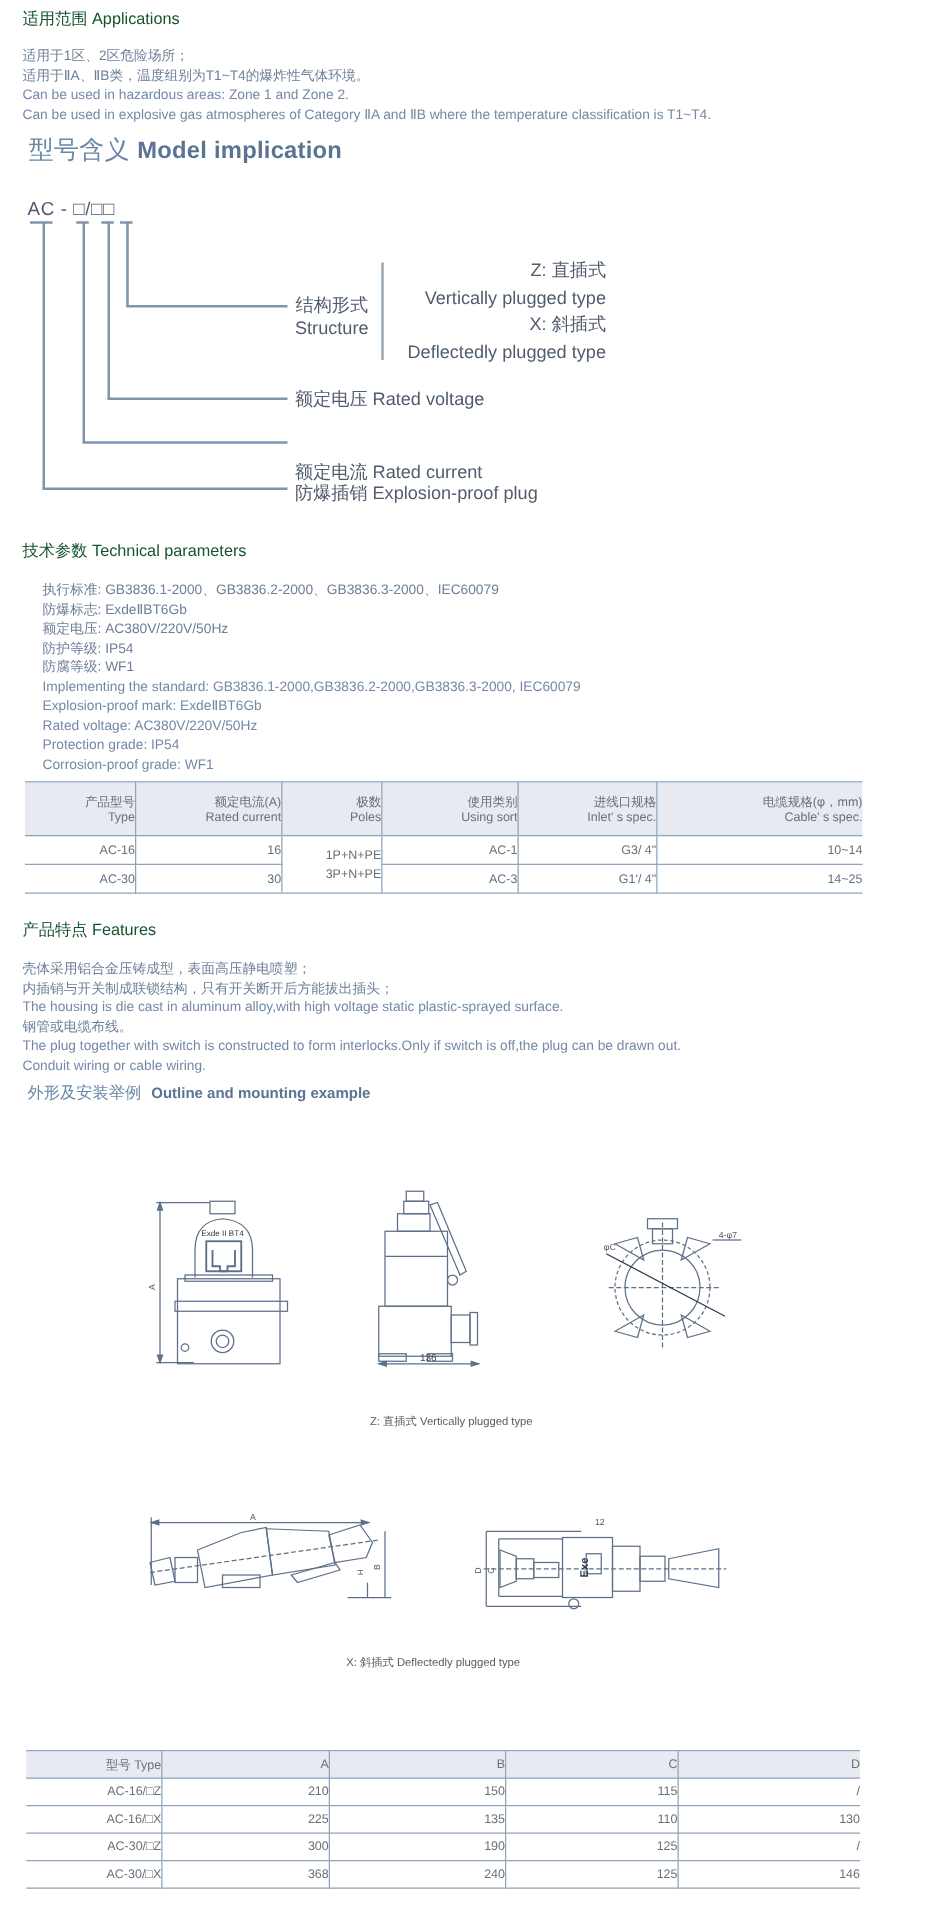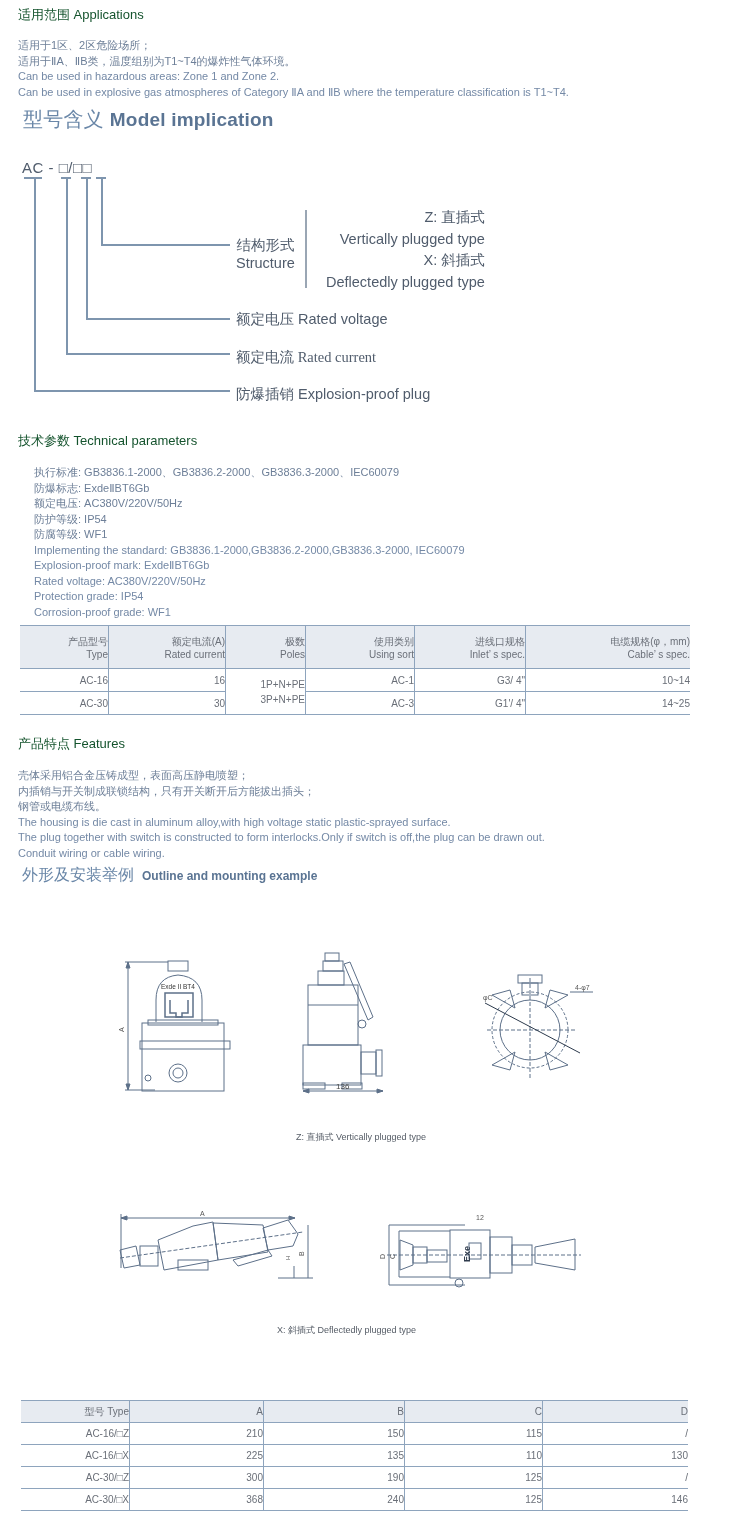--- a/index.html
+++ b/index.html
@@ -4,21 +4,21 @@
 <style>
   html,body{margin:0;padding:0;background:#ffffff;}
   body{width:750px;height:1525px;position:relative;overflow:hidden;font-family:"Liberation Sans","DejaVu Sans",sans-serif;color:#6b7f99;}
   .abs{position:absolute;}
   .sec-head{font-size:13px;color:#14532d;white-space:nowrap;}
   .txt{font-size:11px;line-height:15.5px;color:#7489a6;white-space:nowrap;}
   .txt-cn{color:#6d7f98;}
   .big-title{font-size:19px;font-weight:bold;color:#5a7493;white-space:nowrap;letter-spacing:0.2px;}
   .big-title .cn{font-weight:normal;font-size:20px;margin-right:6px;color:#6a87a8;}
   .sub-title{font-size:12px;font-weight:bold;color:#5a7493;white-space:nowrap;}
-  .sub-title .cn{font-weight:normal;font-size:16px;margin-right:8px;color:#6a87a8;}
+  .sub-title .cn{font-weight:normal;font-size:13px;margin-right:8px;color:#6a87a8;}
   .diag-txt{font-size:14.5px;color:#505c6c;white-space:nowrap;}
   .line{position:absolute;background:#7e95ae;}
   table.t{position:absolute;border-collapse:collapse;font-size:10px;color:#6a6f78;}
   table.t td,table.t th{border-bottom:1.5px solid #8ea4bd;border-right:1.5px solid #8ea4bd;text-align:right;padding:0;font-weight:normal;}
   table.t tr td:last-child,table.t tr th:last-child{border-right:none;}
   table.t thead th{background:#e7ebf1;border-top:1.5px solid #8ea4bd;}
   .cap{font-size:9px;color:#555c66;white-space:nowrap;}
   svg{position:absolute;overflow:visible;}
 </style>
 </head>
@@ -57,21 +57,21 @@
   <div>Structure</div>
 </div>
 <div class="line" style="left:305px;top:210px;width:1.5px;height:78px;background:#9aa6b4;"></div>
 <div class="abs diag-txt" style="left:322px;top:207px;line-height:21.5px;text-align:right;">
   <div>Z: 直插式</div>
   <div>Vertically plugged type</div>
   <div>X: 斜插式</div>
   <div style="padding-left:4px;">Deflectedly plugged type</div>
 </div>
 <div class="abs diag-txt" style="left:236px;top:310px;">额定电压 Rated voltage</div>
-<div class="abs diag-txt" style="left:236px;top:348px;font-family:Liberation Serif, serif;">额定电流 Rated current</div>
+<div class="abs diag-txt" style="left:236px;top:368px;">额定电流 Rated current</div>
 <div class="abs diag-txt" style="left:236px;top:385px;">防爆插销 Explosion-proof plug</div>
 
 <div class="abs sec-head" style="left:18px;top:432px;">技术参数 Technical parameters</div>
 <div class="abs" style="left:18px;top:465px;margin-left:16px;">
   <div class="txt txt-cn">执行标准: GB3836.1-2000、GB3836.2-2000、GB3836.3-2000、IEC60079</div>
   <div class="txt txt-cn">防爆标志: ExdeⅡBT6Gb</div>
   <div class="txt txt-cn">额定电压: AC380V/220V/50Hz</div>
   <div class="txt txt-cn">防护等级: IP54</div>
   <div class="txt txt-cn">防腐等级: WF1</div>
   <div class="txt">Implementing the standard: GB3836.1-2000,GB3836.2-2000,GB3836.3-2000, IEC60079</div>
@@ -129,22 +129,22 @@
       <td>G1'/ 4"</td>
       <td>14~25</td>
     </tr>
   </tbody>
 </table>
 
 <div class="abs sec-head" style="left:18px;top:735px;">产品特点 Features</div>
 <div class="abs" style="left:18px;top:768px;">
   <div class="txt txt-cn">壳体采用铝合金压铸成型，表面高压静电喷塑；</div>
   <div class="txt txt-cn">内插销与开关制成联锁结构，只有开关断开后方能拔出插头；</div>
+  <div class="txt">The housing is die cast in aluminum alloy,with high voltage static plastic-sprayed surface.</div>
   <div class="txt txt-cn">钢管或电缆布线。</div>
-  <div class="txt">The housing is die cast in aluminum alloy,with high voltage static plastic-sprayed surface.</div>
   <div class="txt">The plug together with switch is constructed to form interlocks.Only if switch is off,the plug can be drawn out.</div>
   <div class="txt">Conduit wiring or cable wiring.</div>
 </div>
 
 <div class="abs sub-title" style="left:22px;top:865px;">
   <span class="cn">外形及安装举例</span><span>Outline and mounting example</span>
 </div>
 
 <svg style="left:120px;top:955px;" width="110" height="140">
   <g fill="none" stroke="#5d7089" stroke-width="1">

